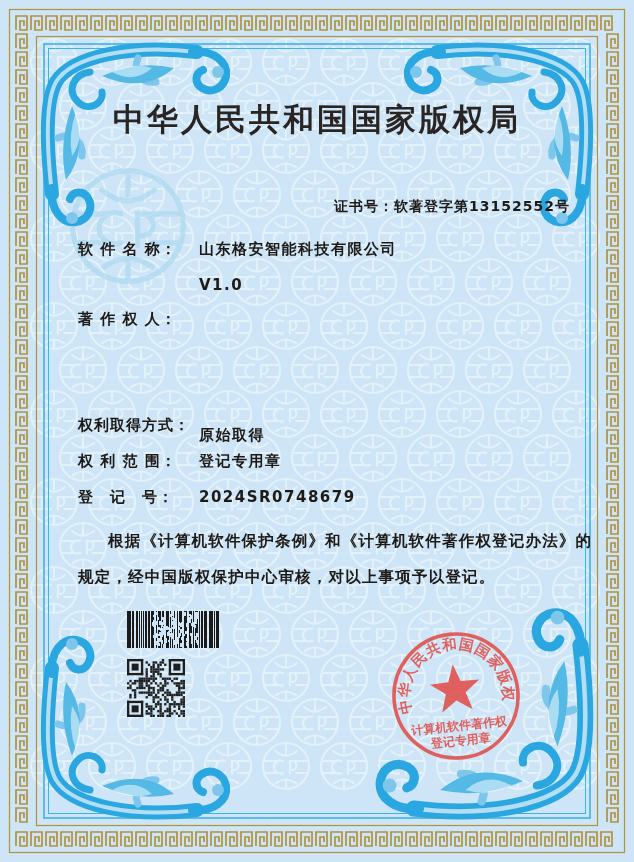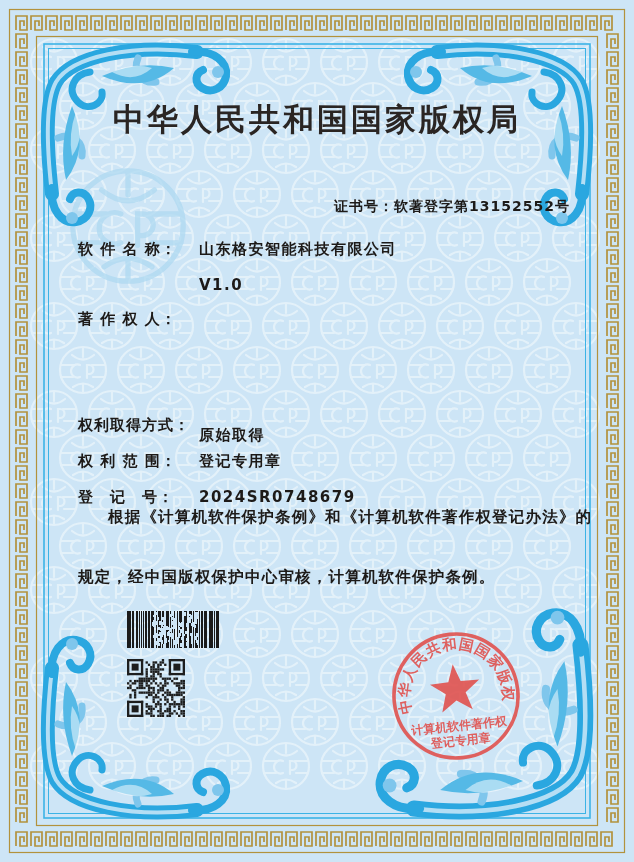--- a/index.html
+++ b/index.html
@@ -773,22 +773,22 @@
 
     <div class="abs field-label" style="top:416px">权利取得方式：</div>
     <div class="abs field-value" style="top:426px">原始取得</div>
 
     <div class="abs field-label" style="top:452px">权 利 范 围：</div>
     <div class="abs field-value" style="top:452px">登记专用章</div>
 
     <div class="abs field-label" style="top:488px">登　记　号：</div>
     <div class="abs field-value" style="top:488px">2024SR0748679</div>
 
-    <div class="abs stmt" style="left:108px;top:507px">根据《计算机软件保护条例》和《计算机软件著作权登记办法》的</div>
-    <div class="abs stmt" style="left:78px;top:567px">规定，经中国版权保护中心审核，计算机软件保护条例。</div>
+    <div class="abs stmt" style="left:108px;top:531px">根据《计算机软件保护条例》和《计算机软件著作权登记办法》的</div>
+    <div class="abs stmt" style="left:78px;top:567px">规定，经中国版权保护中心审核，对以上事项予以登记。</div>
 
     <div class="abs barcode" id="barcode">
         <div style="left: 0px; top: 0px; width: 4px; height: 37px;"></div>
         <div style="left: 5px; top: 0px; width: 2px; height: 37px;"></div>
         <div style="left: 9px; top: 0px; width: 2px; height: 37px;"></div>
         <div style="left: 12px; top: 0px; width: 1px; height: 37px;"></div>
         <div style="left: 14px; top: 0px; width: 1px; height: 37px;"></div>
         <div style="left: 16px; top: 0px; width: 1px; height: 37px;"></div>
         <div style="left: 18px; top: 0px; width: 2px; height: 37px;"></div>
         <div style="left: 21px; top: 0px; width: 2px; height: 37px;"></div>

